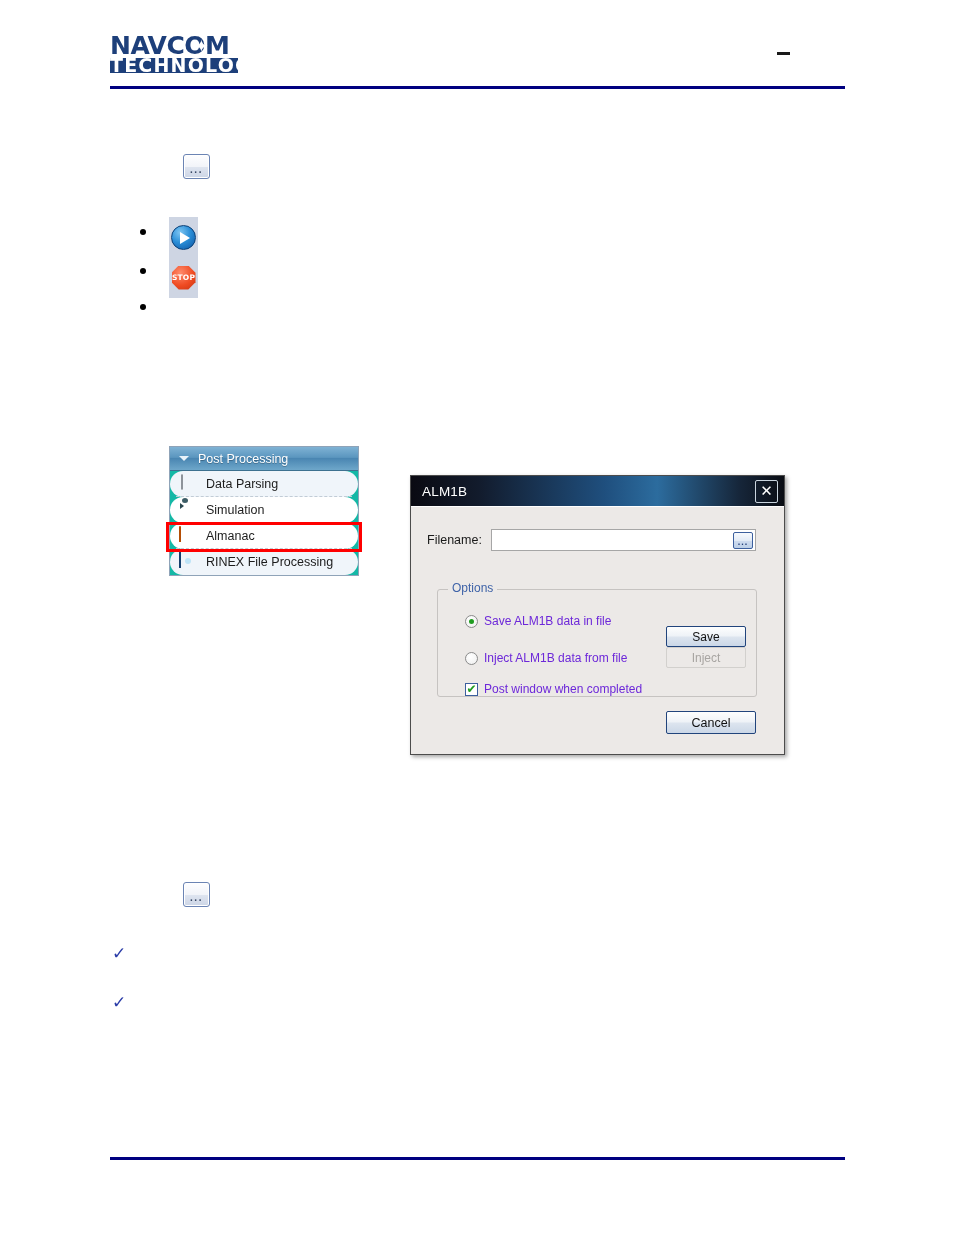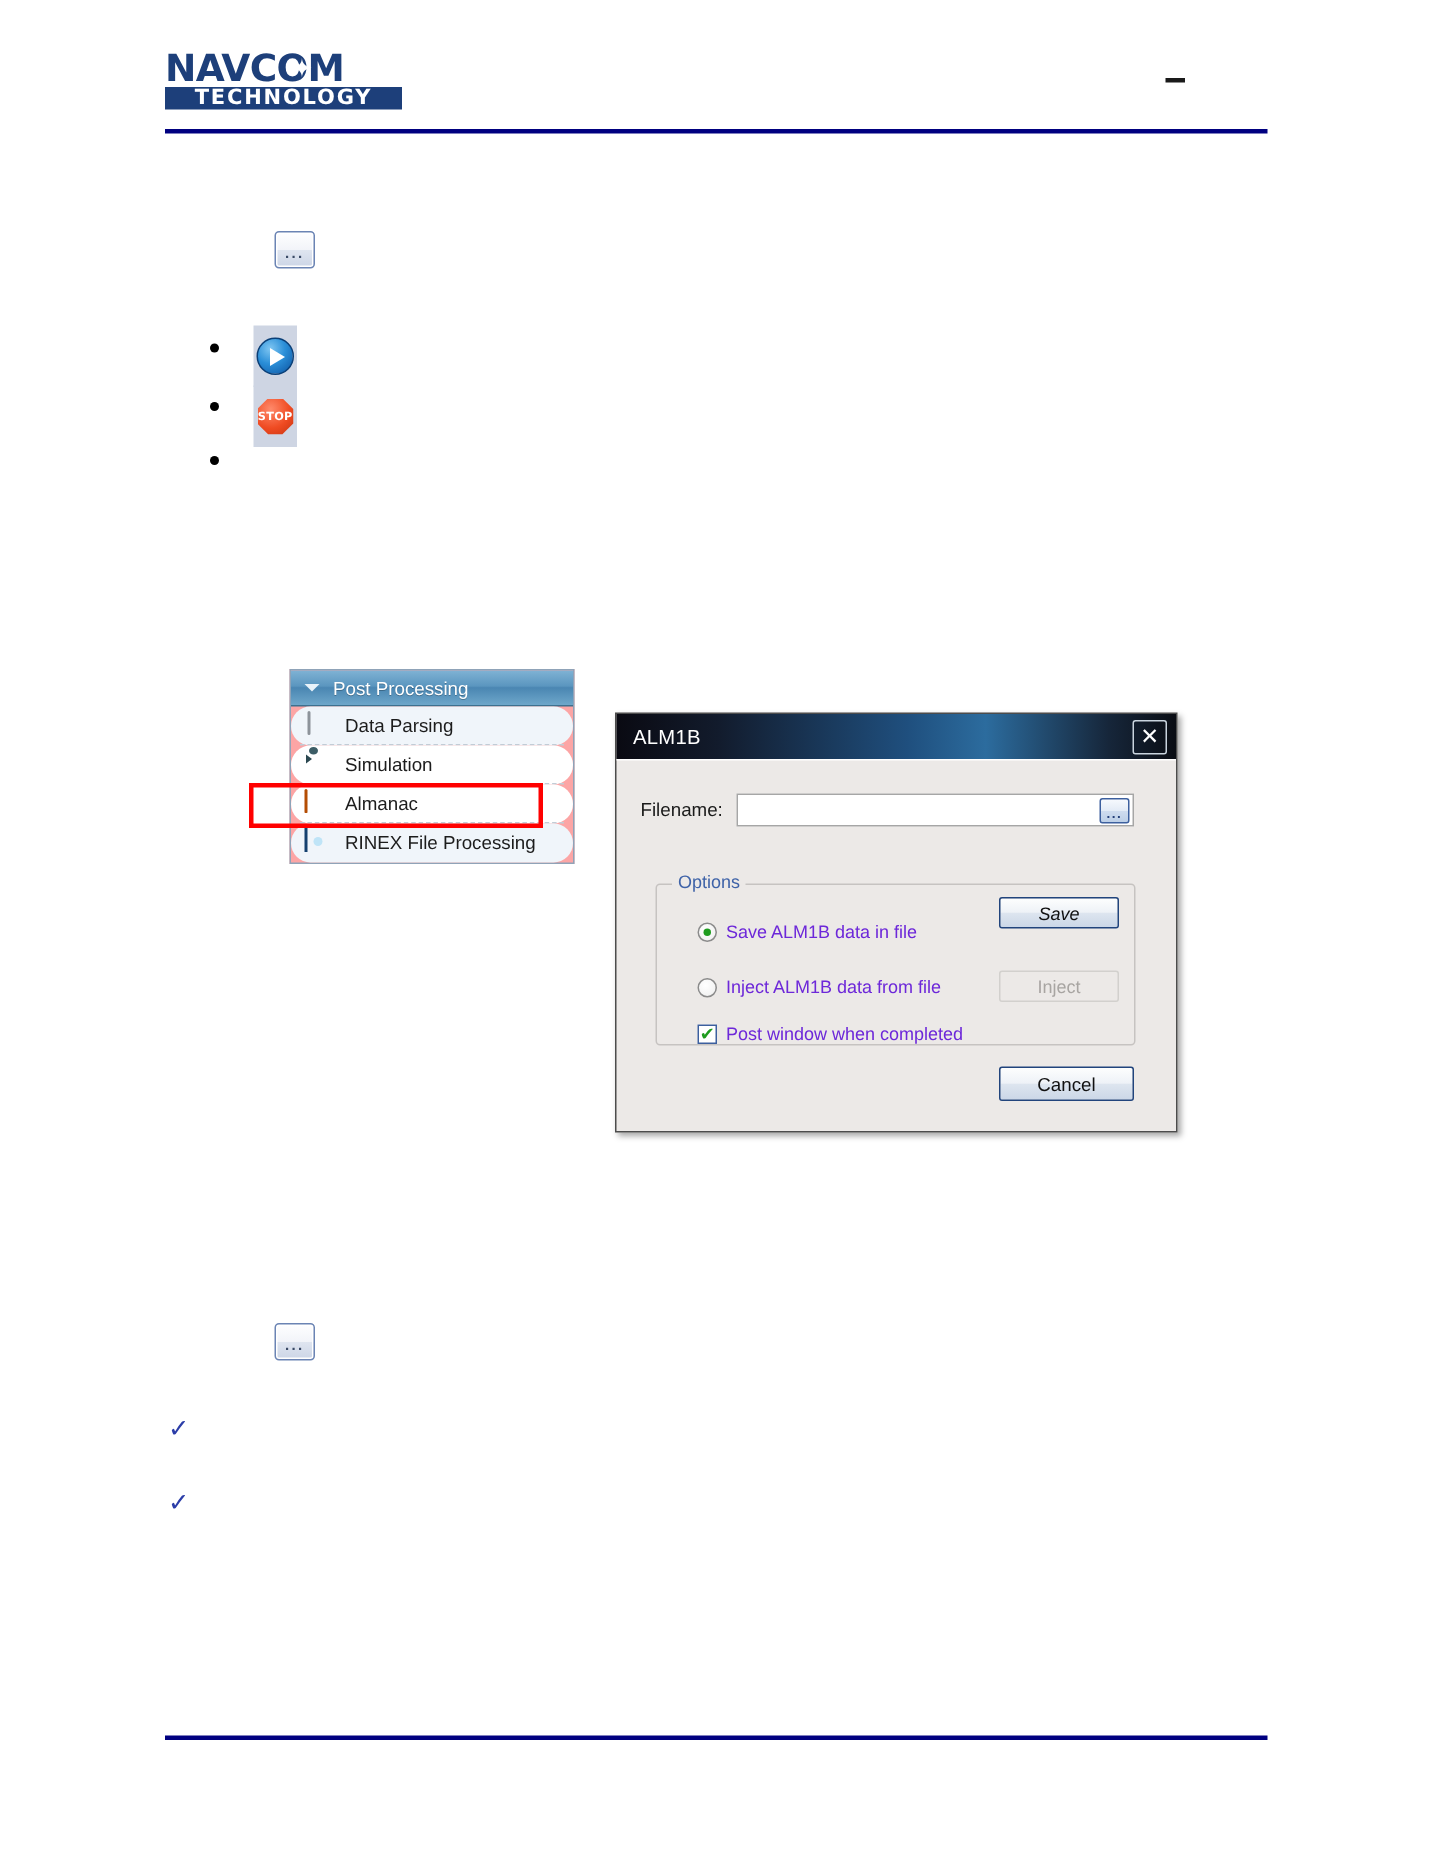--- a/index.html
+++ b/index.html
@@ -44,26 +44,26 @@
     width: 18px; height: 18px;
     color: #ffffff;
     font-size: 17px;
     line-height: 18px;
     text-align: center;
     pointer-events: none;
   }
   .logo-bottom {
     font-family: "DejaVu Sans", sans-serif;
     font-weight: bold;
-    font-size: 14px;
+    font-size: 19px;
     letter-spacing: 1.2px;
     color: #1d3f7a;
     background: #1d3f7a;
     color: #ffffff;
-    width: 158px;
+    width: 128px;
     text-align: center;
     line-height: 15px;
     margin-top: 1px;
   }
   .header-dash {
     position: absolute;
     left: 777px; top: 52px;
     width: 13px; height: 3px;
     background: #1a1a1a;
   }
@@ -164,24 +164,23 @@
     font-family: "DejaVu Sans", sans-serif;
     letter-spacing: 0.2px;
   }
 
   
   .pp-panel {
     position: absolute;
     left: 169px; top: 446px;
     width: 190px;
     border: 1px solid #8fa3b8;
-    background: #fca5a5;
+    background: #14b8a6;
     box-sizing: border-box;
     font-size: 12.5px;
-    margin-left: 24px;
   }
   .pp-header {
     height: 24px;
     background: linear-gradient(to bottom, #7fb2d4 0%, #5b96bf 45%, #4a86b2 50%, #6ea7ca 100%);
     border-bottom: 1px solid #3d718f;
     display: flex;
     align-items: center;
     padding-left: 9px;
     box-sizing: border-box;
     color: #ffffff;
@@ -458,21 +457,21 @@
   .action-btn.enabled {
     border: 1px solid #21447c;
     background: linear-gradient(to bottom, #fdfefe 0%, #eef2f7 48%, #dde5ef 52%, #cbd7e7 100%);
     color: #111111;
   }
   .action-btn.disabled {
     border: 1px solid #d2d0cd;
     background: #ece9e7;
     color: #a8a5a2;
   }
-  #btn-save   { left: 228px; top: 8px; font-style: italic; }
+  #btn-save   { left: 228px; top: 36px; }
   #btn-inject { left: 228px; top: 57px; }
 
   .chk-row {
     position: absolute;
     left: 27px; top: 92px;
     display: flex;
     align-items: center;
   }
   .checkbox {
     width: 13px; height: 13px;

